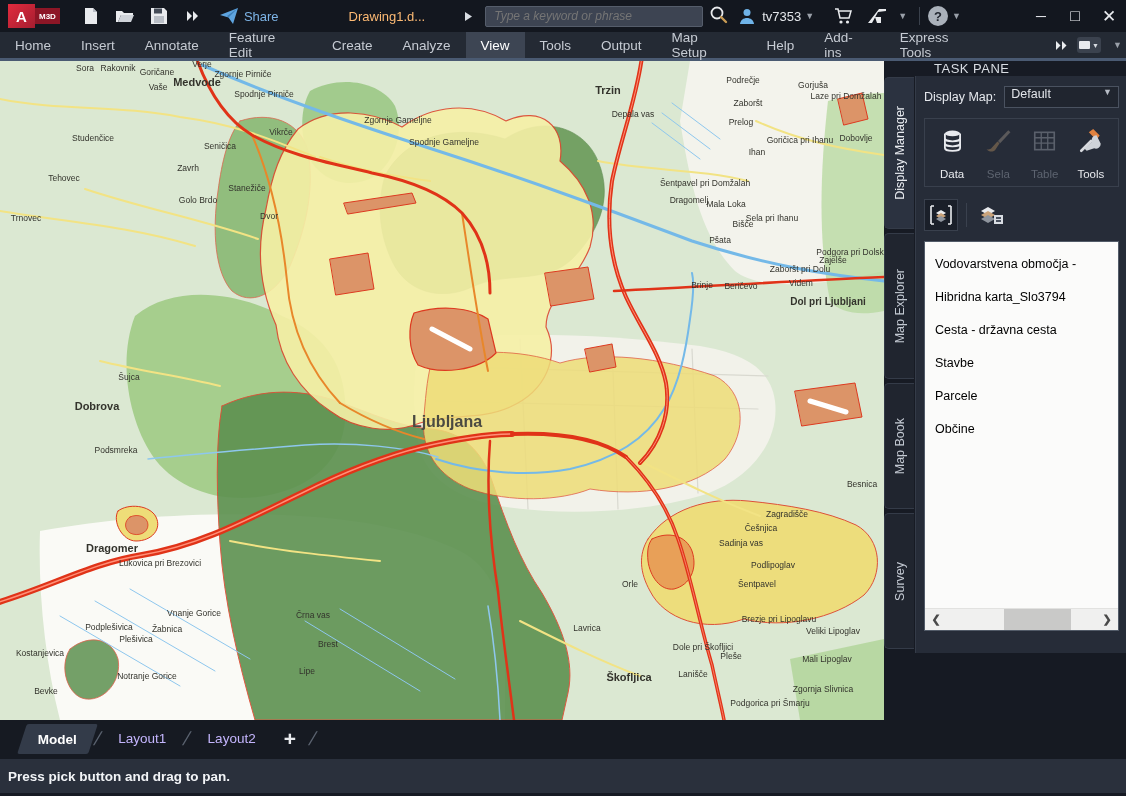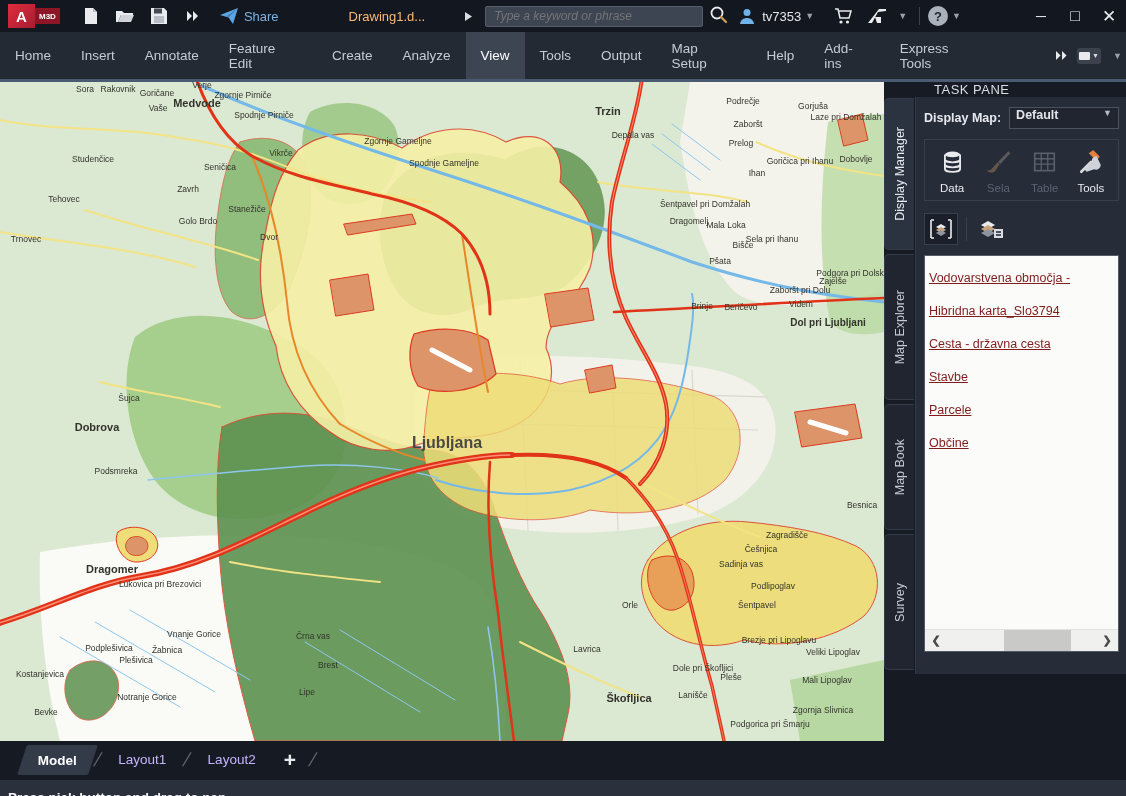--- a/index.html
+++ b/index.html
@@ -22,21 +22,21 @@
   .user { display:flex; align-items:center; gap:6px; font-size:13px; color:#e3e6ea; margin-left:10px; }
   .caret { color:#9aa0a9; font-size:9px; margin:0 4px; cursor:pointer; }
   .tbsep { width:1px; height:18px; background:#3a414c; margin:0 8px; }
   .helpcircle { width:20px; height:20px; border-radius:50%; background:#aab1ba; color:#21262f;
     font-weight:bold; font-size:13px; display:flex; align-items:center; justify-content:center; cursor:pointer; }
   .wincontrols { margin-left:auto; display:flex; align-items:center; }
   .winbtn { width:34px; height:32px; display:flex; align-items:center; justify-content:center;
     color:#e8eaee; font-size:14px; cursor:pointer; }
 
   
-  .ribbonrow { height:47px; background:#242a34; display:flex; align-items:stretch;gap:48px; }
+  .ribbonrow { height:26px; background:#242a34; display:flex; align-items:stretch;gap:48px; }
   .rtab { padding:0 15px; display:flex; align-items:center; font-size:13.5px; color:#c6cbd3; cursor:pointer; }
   .rtab.active { background:#3d4553; color:#fff; }
   .ribbon-extra { display:flex; align-items:center; gap:8px; margin-left:10px; }
   .minibtn { width:24px; height:16px; background:#3b424e; border-radius:3px; display:flex;
     align-items:center; justify-content:center; gap:2px; cursor:pointer; }
   .minibtn .pill { width:11px; height:8px; background:#e8eaee; border-radius:1px; }
   .steelstrip { height:3px; background:#4a5a72; }
 
   
   .main { display:flex; height:659px;border-radius:21px; }
@@ -48,40 +48,40 @@
   .tp-header { height:32px; display:flex; align-items:center; padding-left:50px; color:#d9dde3;
     font-size:13px; letter-spacing:.5px; background:#171b24; }
   .tp-body { flex:1; display:flex; }
   .tabstrip { width:31px; display:flex; flex-direction:column; padding-top:1px; }
   .vtab { width:30px; border:1px solid #343b48; border-right:none; border-radius:5px 0 0 5px;
     background:#20252f; margin-bottom:4px; display:flex; align-items:center; justify-content:center; cursor:pointer; }
   .vtab span { writing-mode:vertical-rl; transform:rotate(180deg); color:#c3c9d2; font-size:12.5px; white-space:nowrap; }
   .vtab.active { background:#2b3240; }
   .vtab.active span { color:#e8ebf0; }
   .tp-panel { flex:1; background:#262c38; border-left:1px solid #343b48; padding:6px 7px 0 8px; display:flex; flex-direction:column; }
-  .dmrow { display:flex; align-items:center; margin:4px 0 10px 0;font-weight:bold; }
+  .dmrow { display:flex; align-items:center; margin:4px 0 10px 0; }
   .dmrow label { color:#e6e9ee; font-size:12.5px; margin-right:8px; }
   .dropdown { flex:1; height:22px; background:#20252f; border:1px solid #4a5260; display:flex;
     align-items:flex-start; justify-content:space-between; padding:0 6px; color:#e2e5ea; font-size:12.5px; cursor:pointer; }
   .dropdown .dd-caret { color:#b7bdc6; font-size:9px; }
   .tp-toolbar { border:1px solid #39404d; display:flex; justify-content:space-around; padding:9px 4px 6px 4px; }
-  .tool { display:flex; flex-direction:column; align-items:center; gap:3px; cursor:pointer; width:42px; }
+  .tool { display:flex; flex-direction:column; align-items:center; gap:10px; cursor:pointer; width:42px; }
   .tool .tlabel { font-size:11.5px; color:#e8eaee; }
   .tool.disabled { cursor:default; }
   .tool.disabled .tlabel { color:#5d6470; }
   .tool.disabled svg { opacity:.45; }
   .subicons { display:flex; align-items:center; margin:12px 0 10px 0; }
   .subbtn { width:34px; height:32px; display:flex; align-items:center; justify-content:center; cursor:pointer; }
   .subbtn.pressed { background:#1a1f29; border:1px solid #39404d; }
   .subsep { width:1px; height:24px; background:#3a414e; margin:0 8px; }
   .layerpanel { flex:1; margin-bottom:22px; background:#fbfbfa; border:1px solid #525b68;
     display:flex; flex-direction:column; overflow:hidden; }
   .layerlist { flex:1; padding-top:6px; }
-  .layeritem { height:33px; line-height:33px; padding-left:4px; font-size:12.5px; color:#7f1d1d;
-    white-space:nowrap; overflow:hidden; cursor:pointer;text-decoration:underline; }
+  .layeritem { height:33px; line-height:33px; padding-left:10px; font-size:12.5px; color:#000000;
+    white-space:nowrap; overflow:hidden; cursor:pointer; }
   .hscroll { height:22px; background:#f0f0ef; display:flex; align-items:center; border-top:1px solid #e2e2e0; }
   .harrow { width:22px; text-align:center; color:#4a4a4a; font-size:11px; font-weight:bold; cursor:pointer; }
   .htrack { flex:1; height:100%; position:relative; }
   .hthumb { position:absolute; left:38%; width:45%; top:0; bottom:0; background:#c9c9c8; cursor:pointer; }
 
   
   .modelbar { height:37px; background:#161a22; display:flex; align-items:center; padding-left:22px; }
   .ltab { padding:0 16px; height:30px; display:flex; align-items:center; font-size:13.5px; color:#c4b5fd; cursor:pointer; }
   .ltab.active { background:#333b49; color:#fff; font-weight:bold; transform:skewX(-18deg); border-radius:2px; }
   .ltab.active span { transform:skewX(18deg); display:block; }

